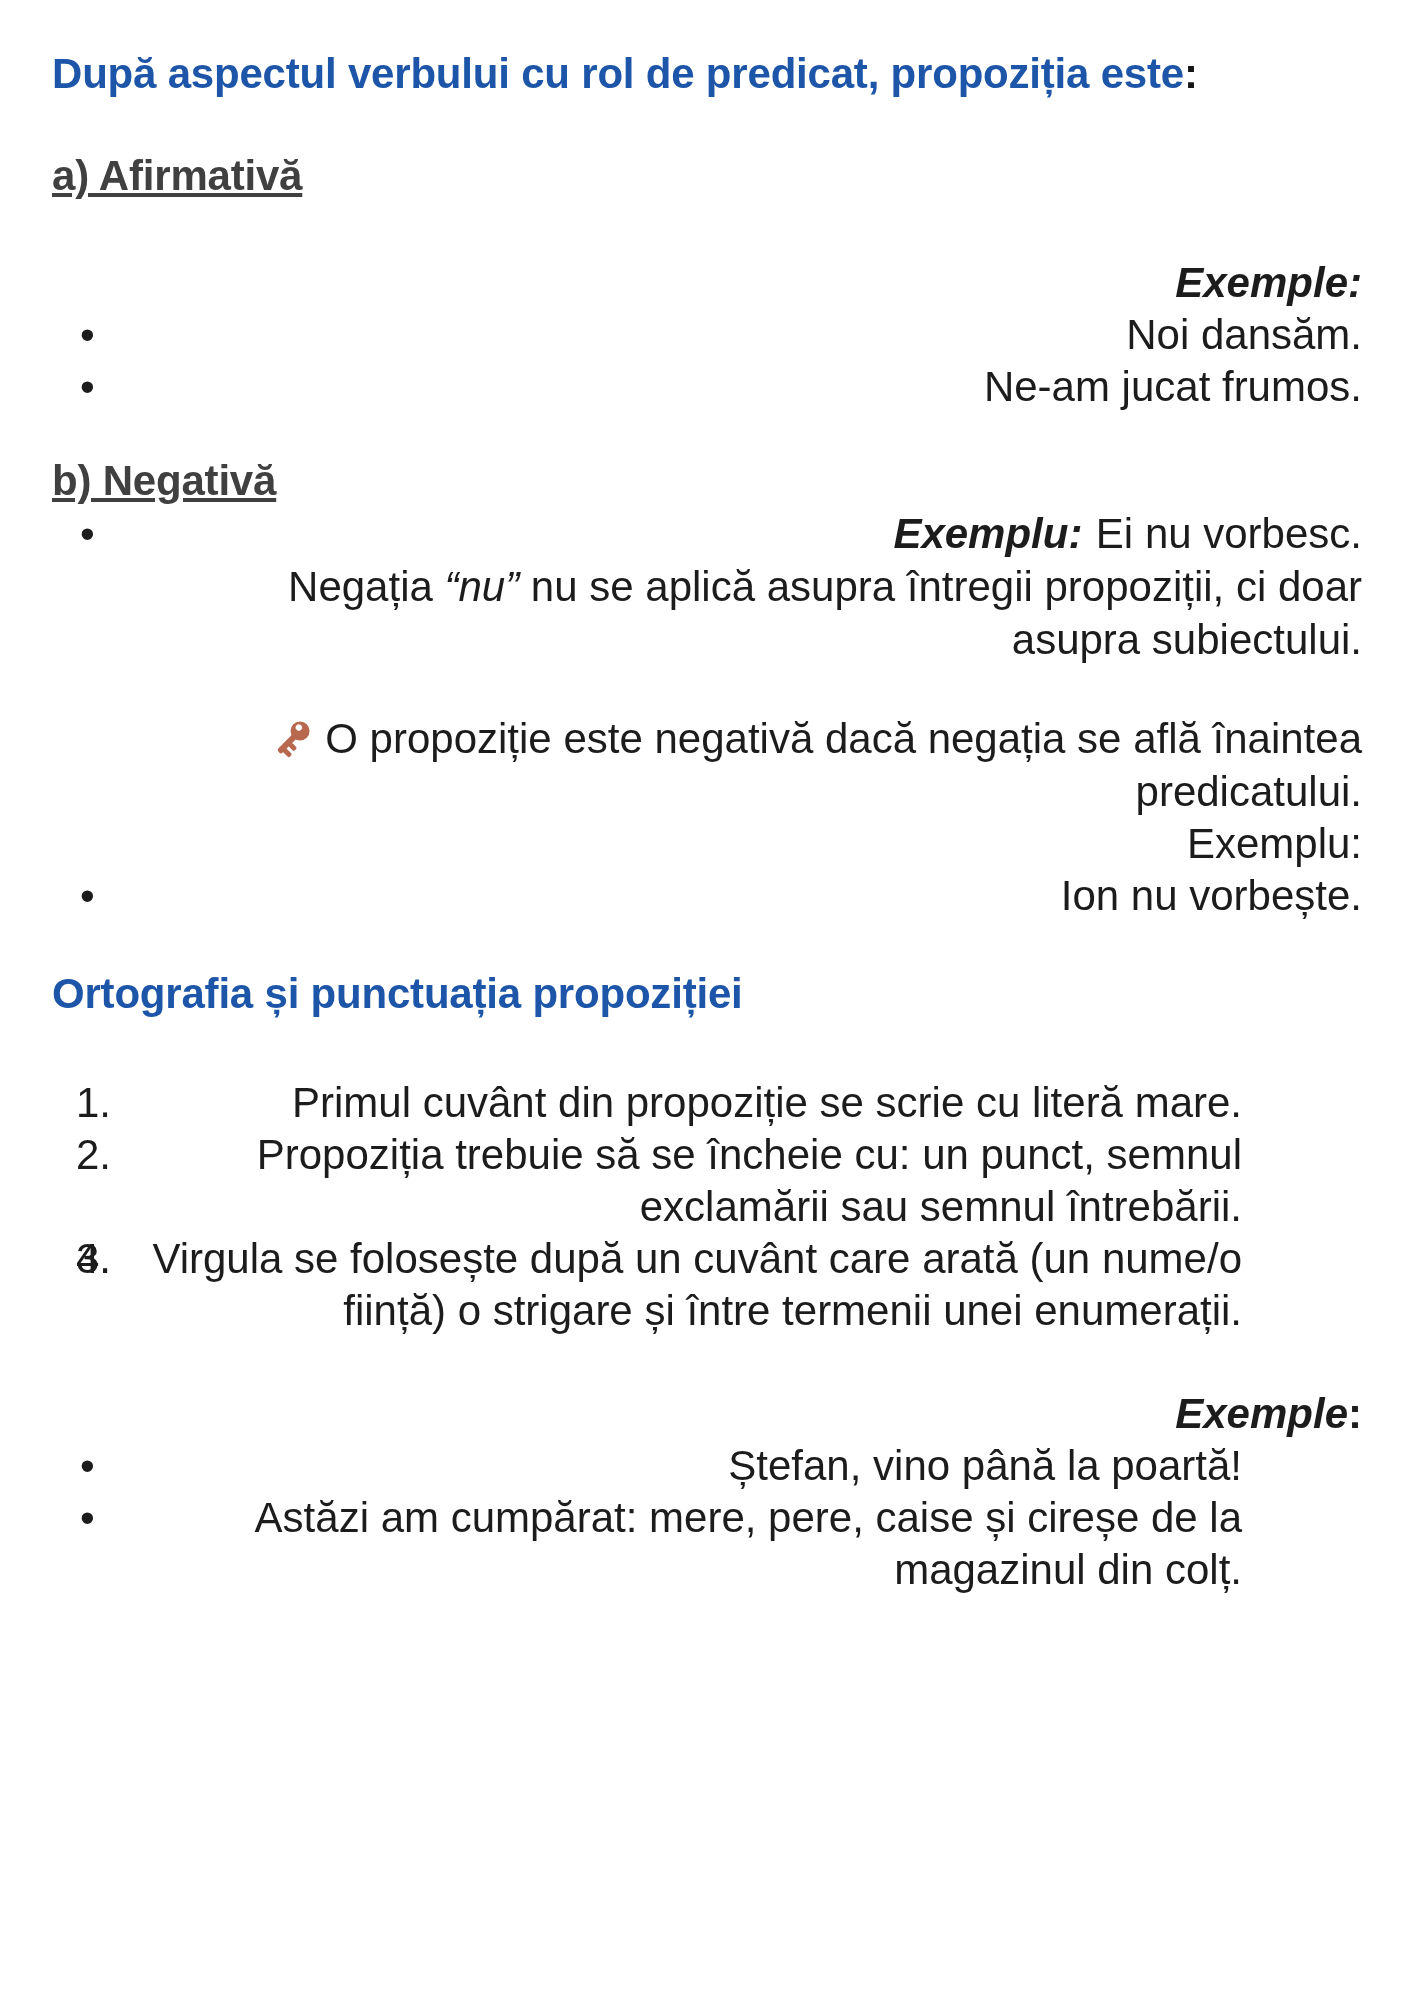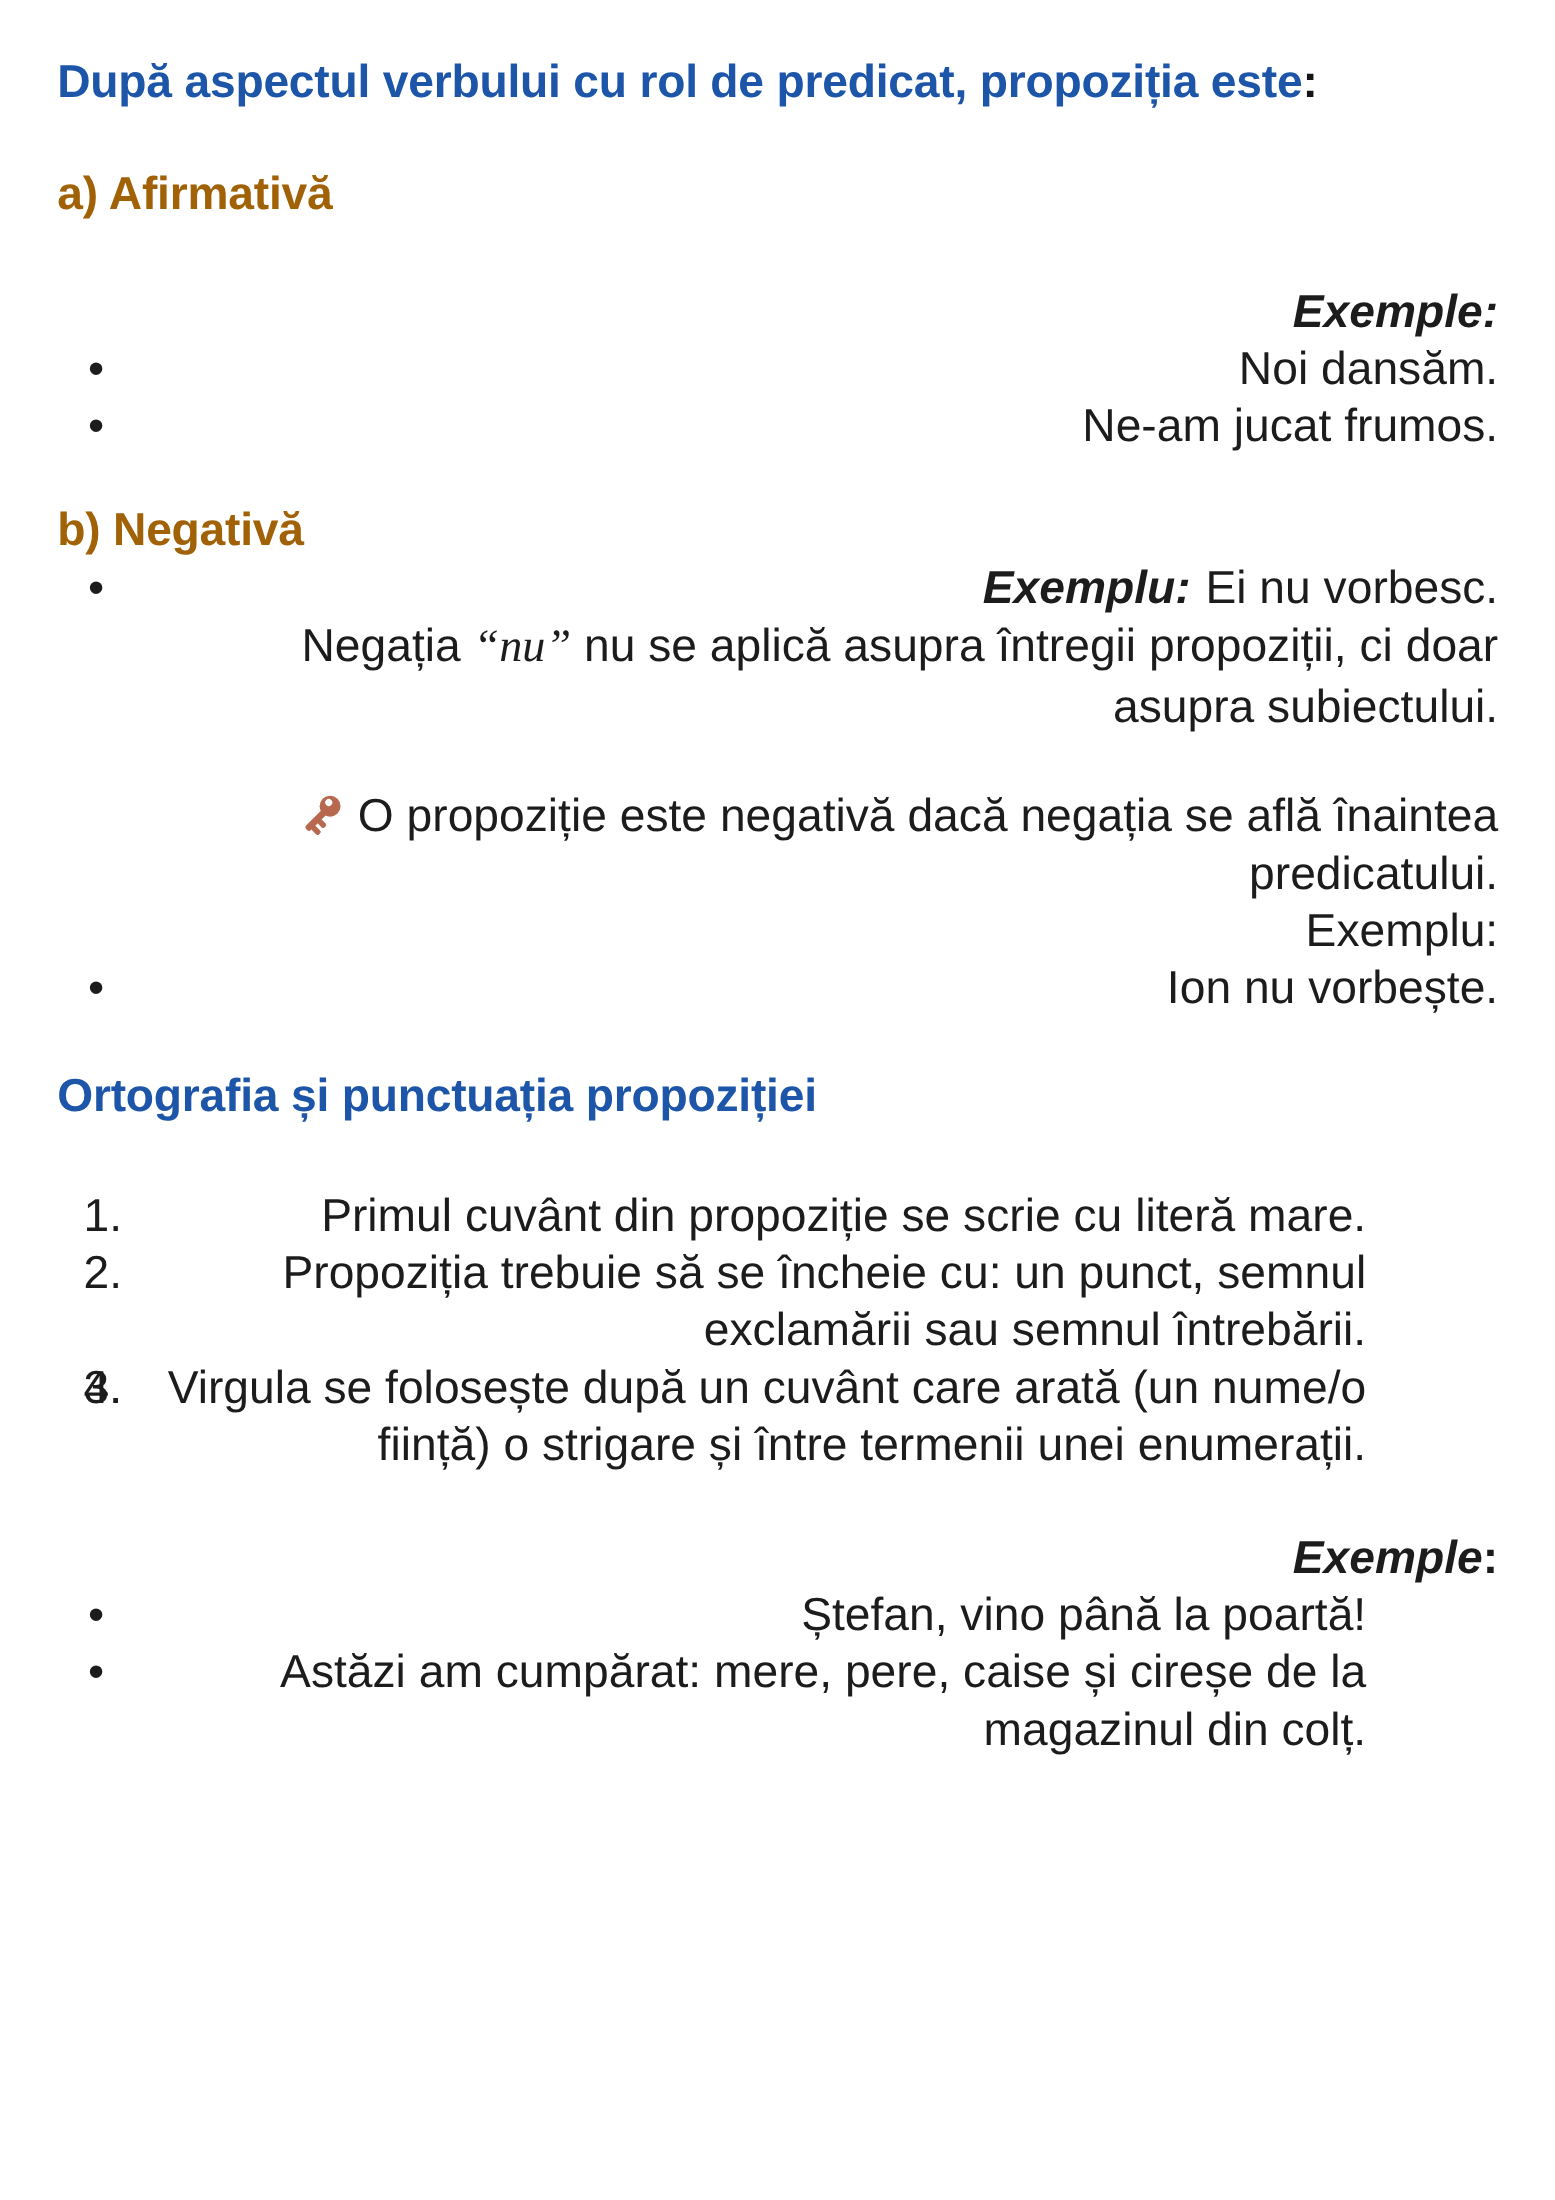--- a/index.html
+++ b/index.html
@@ -32,21 +32,21 @@
     letter-spacing: -0.2px;
   }
   .title .black-colon { color: #141414; }
   h2.sub {
     margin: 0;
     font-size: 42px;
     font-weight: 700;
     line-height: 54px;
     letter-spacing: -0.2px;
   }
-  h2.purple { color: #a16207; }
+  h2.purple { color: #404040; text-decoration: underline; }
   h2.blue   { color: #1d56a8; }
   .h-a   { margin-top: 48px !important; }
   .h-b   { margin-top: 41px !important; }
   .h-ort { margin-top: 45px !important; }
   
   p, li, .line {
     font-size: 42px;
     line-height: 52px;
     font-weight: 400;
     text-align: right;
@@ -95,21 +95,21 @@
   
   .keypara {
     margin: 46px 0 0 0;
     line-height: 53px;
   }
   
   .und {
     text-decoration-thickness: 3px;
     text-underline-offset: 6px;
   }
-  .ital { font-style: italic; font-family: Liberation Serif, serif; }
+  .ital { font-style: italic; }
   .excl-icon {
     display: inline-block;
     vertical-align: -6px;
     margin: 0 14px 0 2px;
   }
   .excl-icon.after { margin: 0 2px 0 10px; }
   .key-icon {
     display: inline-block;
     vertical-align: -9px;
     margin-right: 8px;

